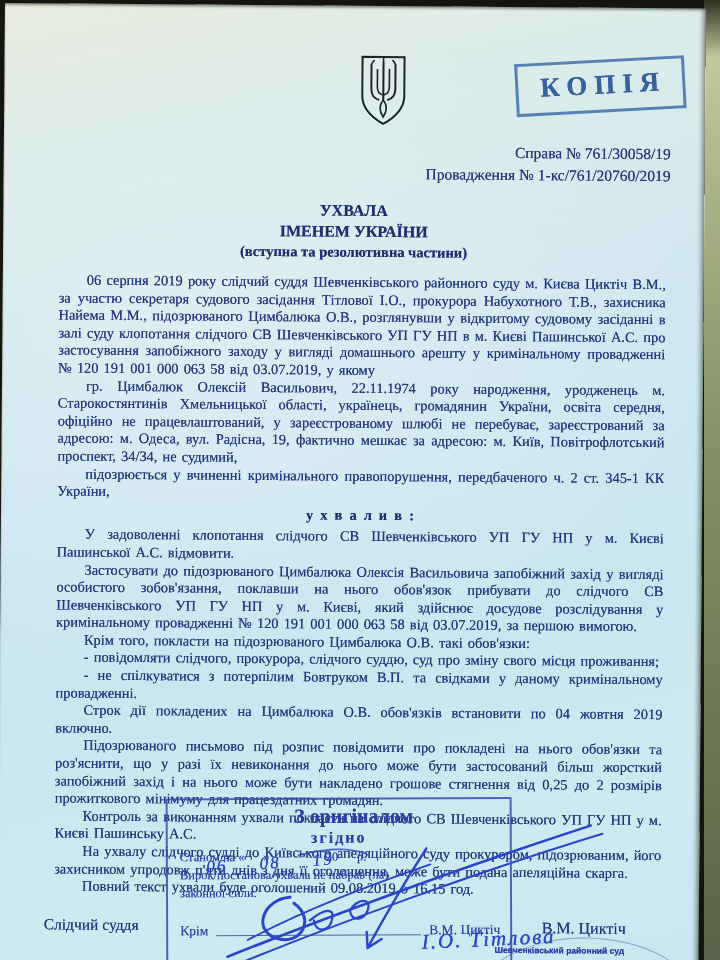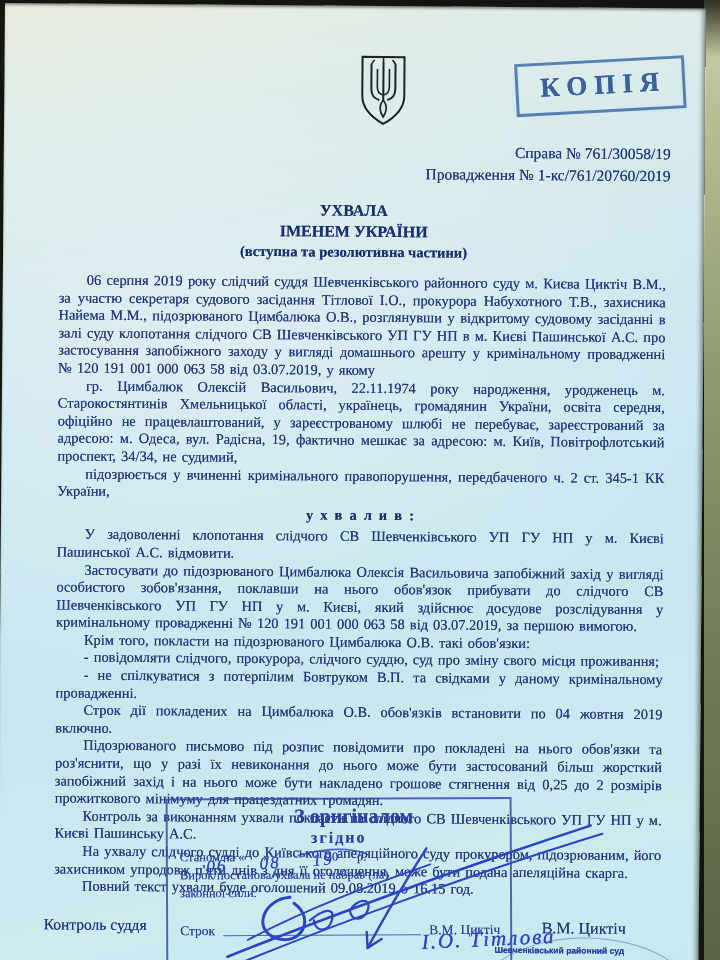--- a/index.html
+++ b/index.html
@@ -151,32 +151,32 @@
       <p>- повідомляти слідчого, прокурора, слідчого суддю, суд про зміну свого місця проживання;</p>
       <p>- не спілкуватися з потерпілим Бовтруком В.П. та свідками у даному кримінальному провадженні.</p>
       <p>Строк дії покладених на Цимбалюка О.В. обов'язків встановити по 04 жовтня 2019 включно.</p>
       <p>Підозрюваного письмово під розпис повідомити про покладені на нього обов'язки та роз'яснити, що у разі їх невиконання до нього може бути застосований більш жорсткий запобіжний захід і на нього може бути накладено грошове стягнення від 0,25 до 2 розмірів прожиткового мінімуму для працездатних громадян.</p>
       <p>Контроль за виконанням ухвали покласти на слідчого СВ Шевченківського УП ГУ НП у м. Києві Пашинську А.С.</p>
       <p>На ухвалу слідчого судді до Київського апеляційного суду прокурором, підозрюваним, його захисником упродовж п'яти днів з дня її оголошення, може бути подана апеляційна скарга.</p>
       <p>Повний текст ухвали буде оголошений 09.08.2019 о 16.15 год.</p>
     </div>
 
     <div class="sig-row">
-      <span class="sig-role">Контроль суддя</span>
+      <span class="sig-role">Слідчий суддя</span>
       <span class="sig-name">В.М. Циктіч</span>
     </div>
 
     <div class="origin-stamp">
       <div class="os-line1">З оригіналом</div>
       <div class="os-line2">згідно</div>
       <div class="os-small">Станом на «      »                  20      р.</div>
       <div class="os-small">Вирок/постанова/ухвала не набрав (ла)</div>
       <div class="os-small">законної сили.</div>
       <div class="os-judge">
-        <span>Строк</span>
+        <span>Крім</span>
         <span class="os-underline"></span>
         <span class="os-judge-name">В.М. Циктіч</span>
       </div>
       <div class="os-sec">
         <span>Секретар</span>
       </div>
     </div>
 
     <div class="hand-date">
       <span>06</span>

